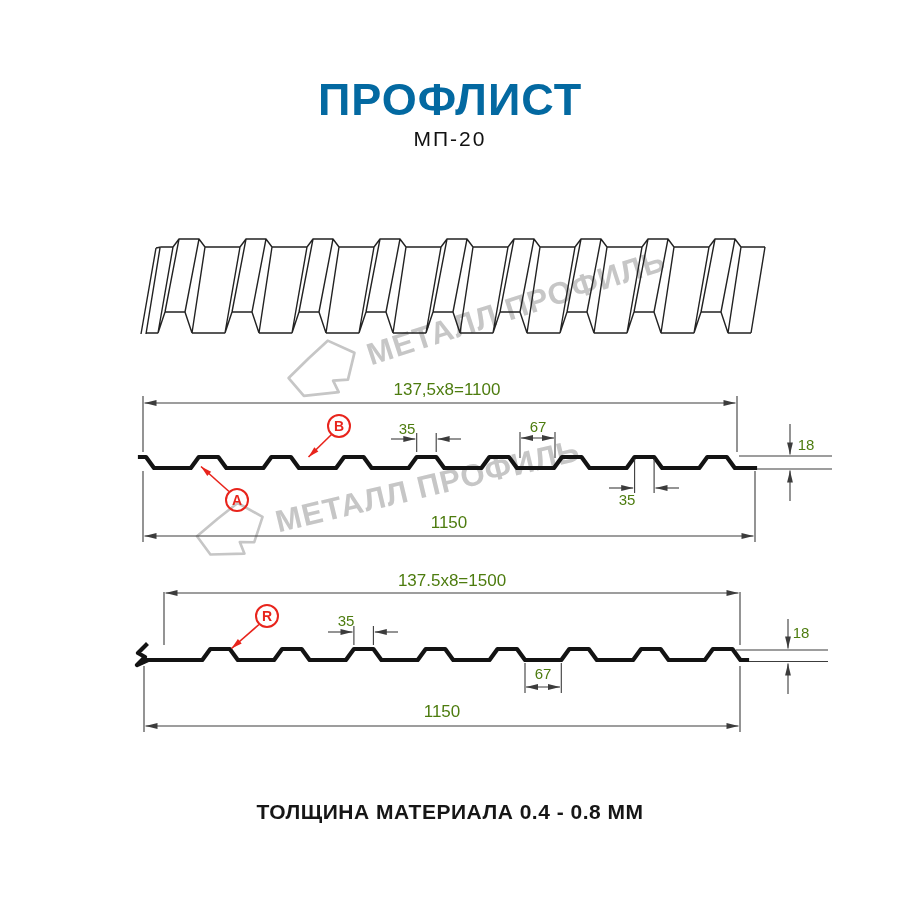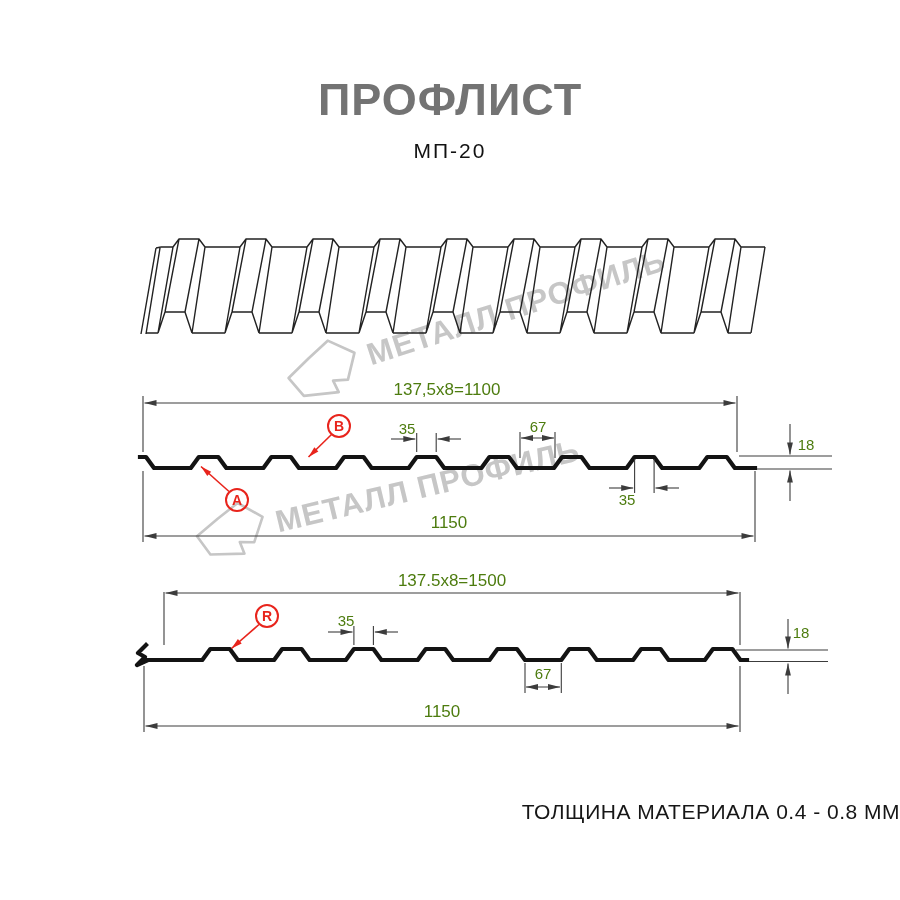--- a/index.html
+++ b/index.html
@@ -1,23 +1,23 @@
 <!DOCTYPE html>
 <html><head>
 <meta charset="utf-8">
 <style>
   html,body{margin:0;padding:0;background:#fff;}
   .page{position:relative;width:900px;height:900px;background:#ffffff;overflow:hidden;
         font-family:"Liberation Sans",sans-serif;color:#141414;}
   .title{position:absolute;left:0;top:74px;width:100%;text-align:center;
-         font-size:45px;font-weight:700;letter-spacing:1px;color:#737373;}
+         font-size:45px;font-weight:700;letter-spacing:1px;color:#0369a1;}
   .subtitle{position:absolute;left:0;top:127px;width:100%;text-align:center;
-            font-size:21px;font-weight:400;letter-spacing:2px;color:#111;margin-top:12px;}
-  .footer{position:absolute;left:0;top:800px;width:100%;text-align:right;
-          font-size:21px;font-weight:400;letter-spacing:.5px;color:#161616;}
+            font-size:21px;font-weight:400;letter-spacing:2px;color:#111;}
+  .footer{position:absolute;left:0;top:800px;width:100%;text-align:center;
+          font-size:21px;font-weight:700;letter-spacing:.5px;color:#161616;}
   .art{position:absolute;left:0;top:0;z-index:2;}
   .wm{position:absolute;z-index:1;display:flex;align-items:flex-start;gap:10px;
       color:#c6c6c6;white-space:nowrap;}
   .wm .wm-text{font-size:31px;font-weight:700;letter-spacing:1px;line-height:1;
                padding-top:14px;}
   .wm1{left:288px;top:352px;transform:rotate(-18deg);transform-origin:0 50%;}
   .wm2{left:196px;top:512px;transform:rotate(-13.5deg);transform-origin:0 50%;}
   .dim{position:absolute;z-index:3;font-size:15px;color:#4d7c0f;line-height:16px;
        transform:translateX(-50%);white-space:nowrap;}
   .dim-lg{font-size:17px;line-height:18px;}

